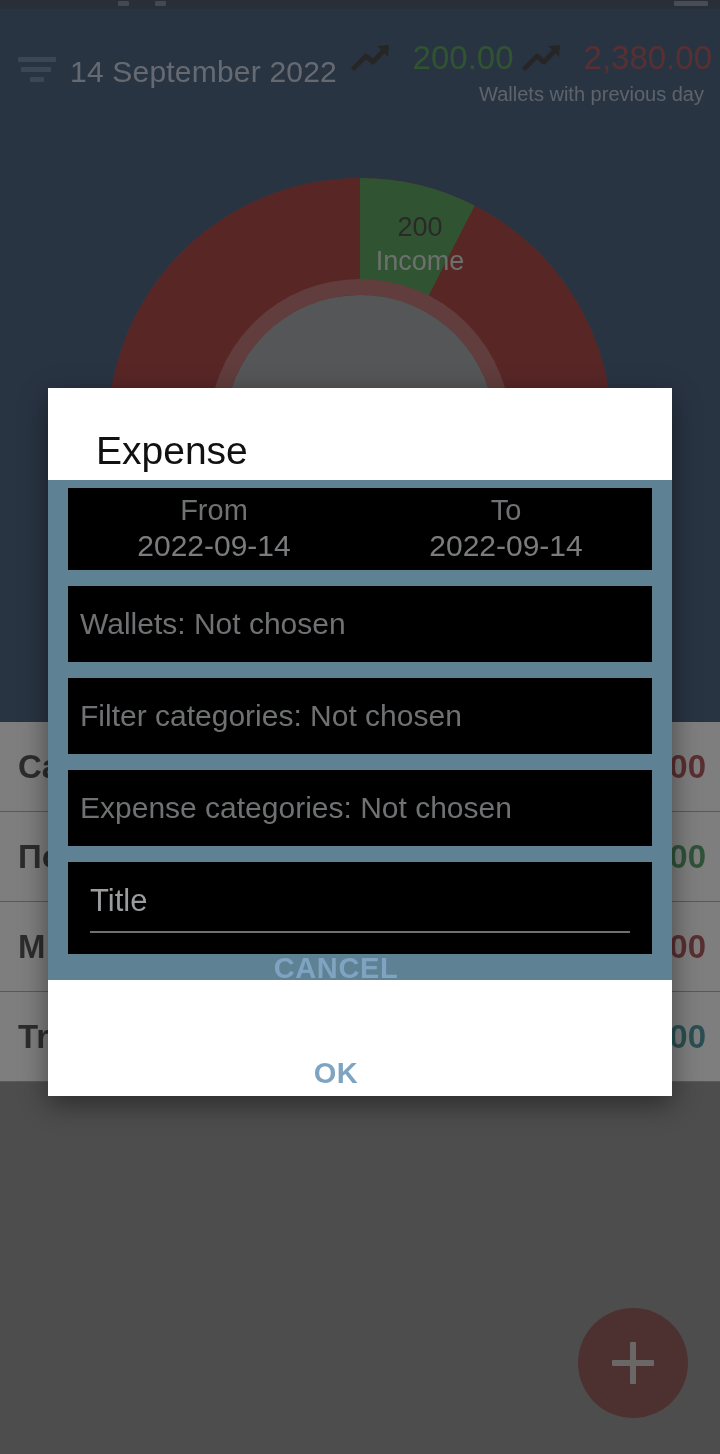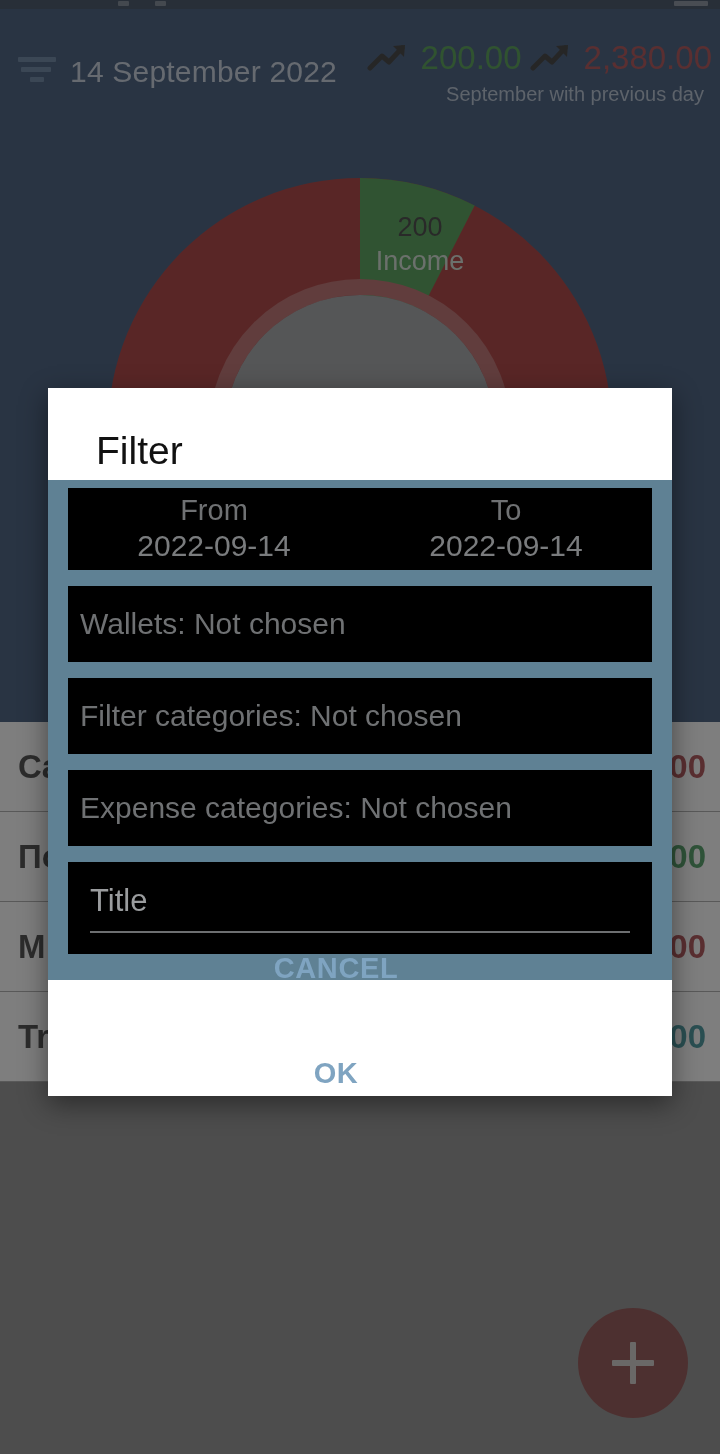--- a/index.html
+++ b/index.html
@@ -90,21 +90,21 @@
   .metrics-row {
     display: flex;
     align-items: center;
     justify-content: flex-end;
     gap: 8px;
     height: 46px;
   }
   .metric {
     display: inline-flex;
     align-items: center;
-    gap: 10px;
+    gap: 18px;
   }
   .trend-icon { width: 44px; height: 34px; display: block; }
   .metric-value {
     font-size: 33px;
     font-weight: 400;
     white-space: nowrap;
   }
   .metric-income  { color: #1f7a1f; }
   .metric-expense { color: #8d1b20; }
 
@@ -342,21 +342,21 @@
             <span class="metric-value metric-income">200.00</span>
           </span>
           <span class="metric">
             <svg class="trend-icon" viewBox="0 0 44 34">
               <path d="M3 27 L15 15 L22 21 L35 7" stroke="#050505" stroke-width="5" fill="none" stroke-linecap="round" stroke-linejoin="round"></path>
               <path d="M26 5 L38 4 L37 16 Z" fill="#050505"></path>
             </svg>
             <span class="metric-value metric-expense">2,380.00</span>
           </span>
         </div>
-        <div class="metrics-caption">September with previous day</div>
+        <div class="metrics-caption">Wallets with previous day</div>
       </div>
     </div>
 
     <div class="chart-wrap">
       <svg class="chart-svg" width="580" height="580" viewBox="0 0 580 580">
 
         <circle cx="290" cy="290" r="252" fill="#8a0505"></circle>
 
         <path d="M290,290 L290,38 A252,252 0 0,1 404.7,65.5 Z" fill="#1e7a22"></path>
 
@@ -389,21 +389,21 @@
     <button class="fab">
       <span class="fab-plus"></span>
     </button>
   </div>
 
   <div class="scrim"></div>
 
   <div class="dialog">
 
     <div class="dialog-header">
-      <div class="dialog-title">Filter</div>
+      <div class="dialog-title">Expense</div>
     </div>
 
     <div class="dialog-body">
 
       <div class="field daterow">
         <div class="datecol">
           <span class="date-label">From</span>
           <span class="date-value">2022-09-14</span>
         </div>
         <div class="datecol">

